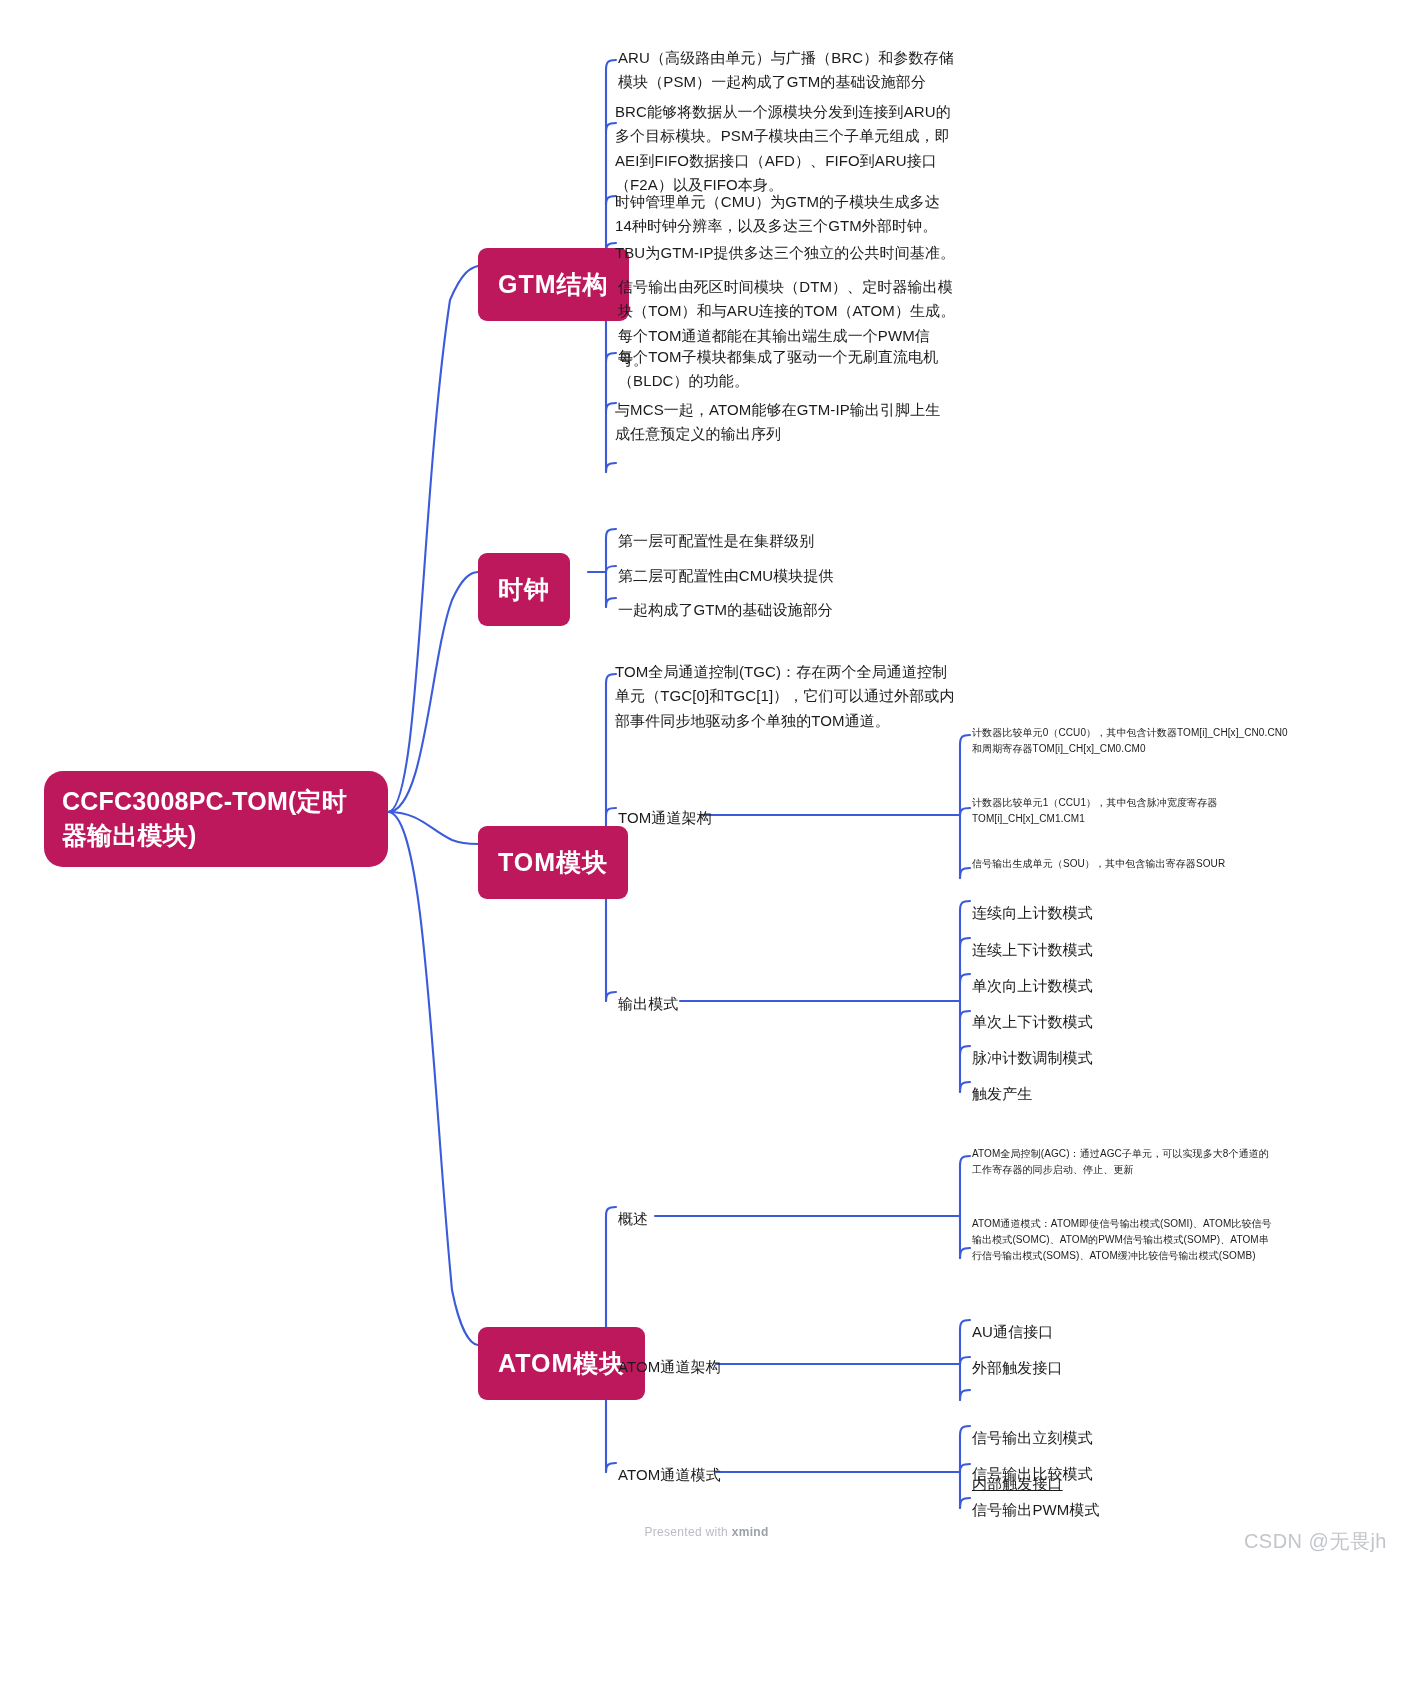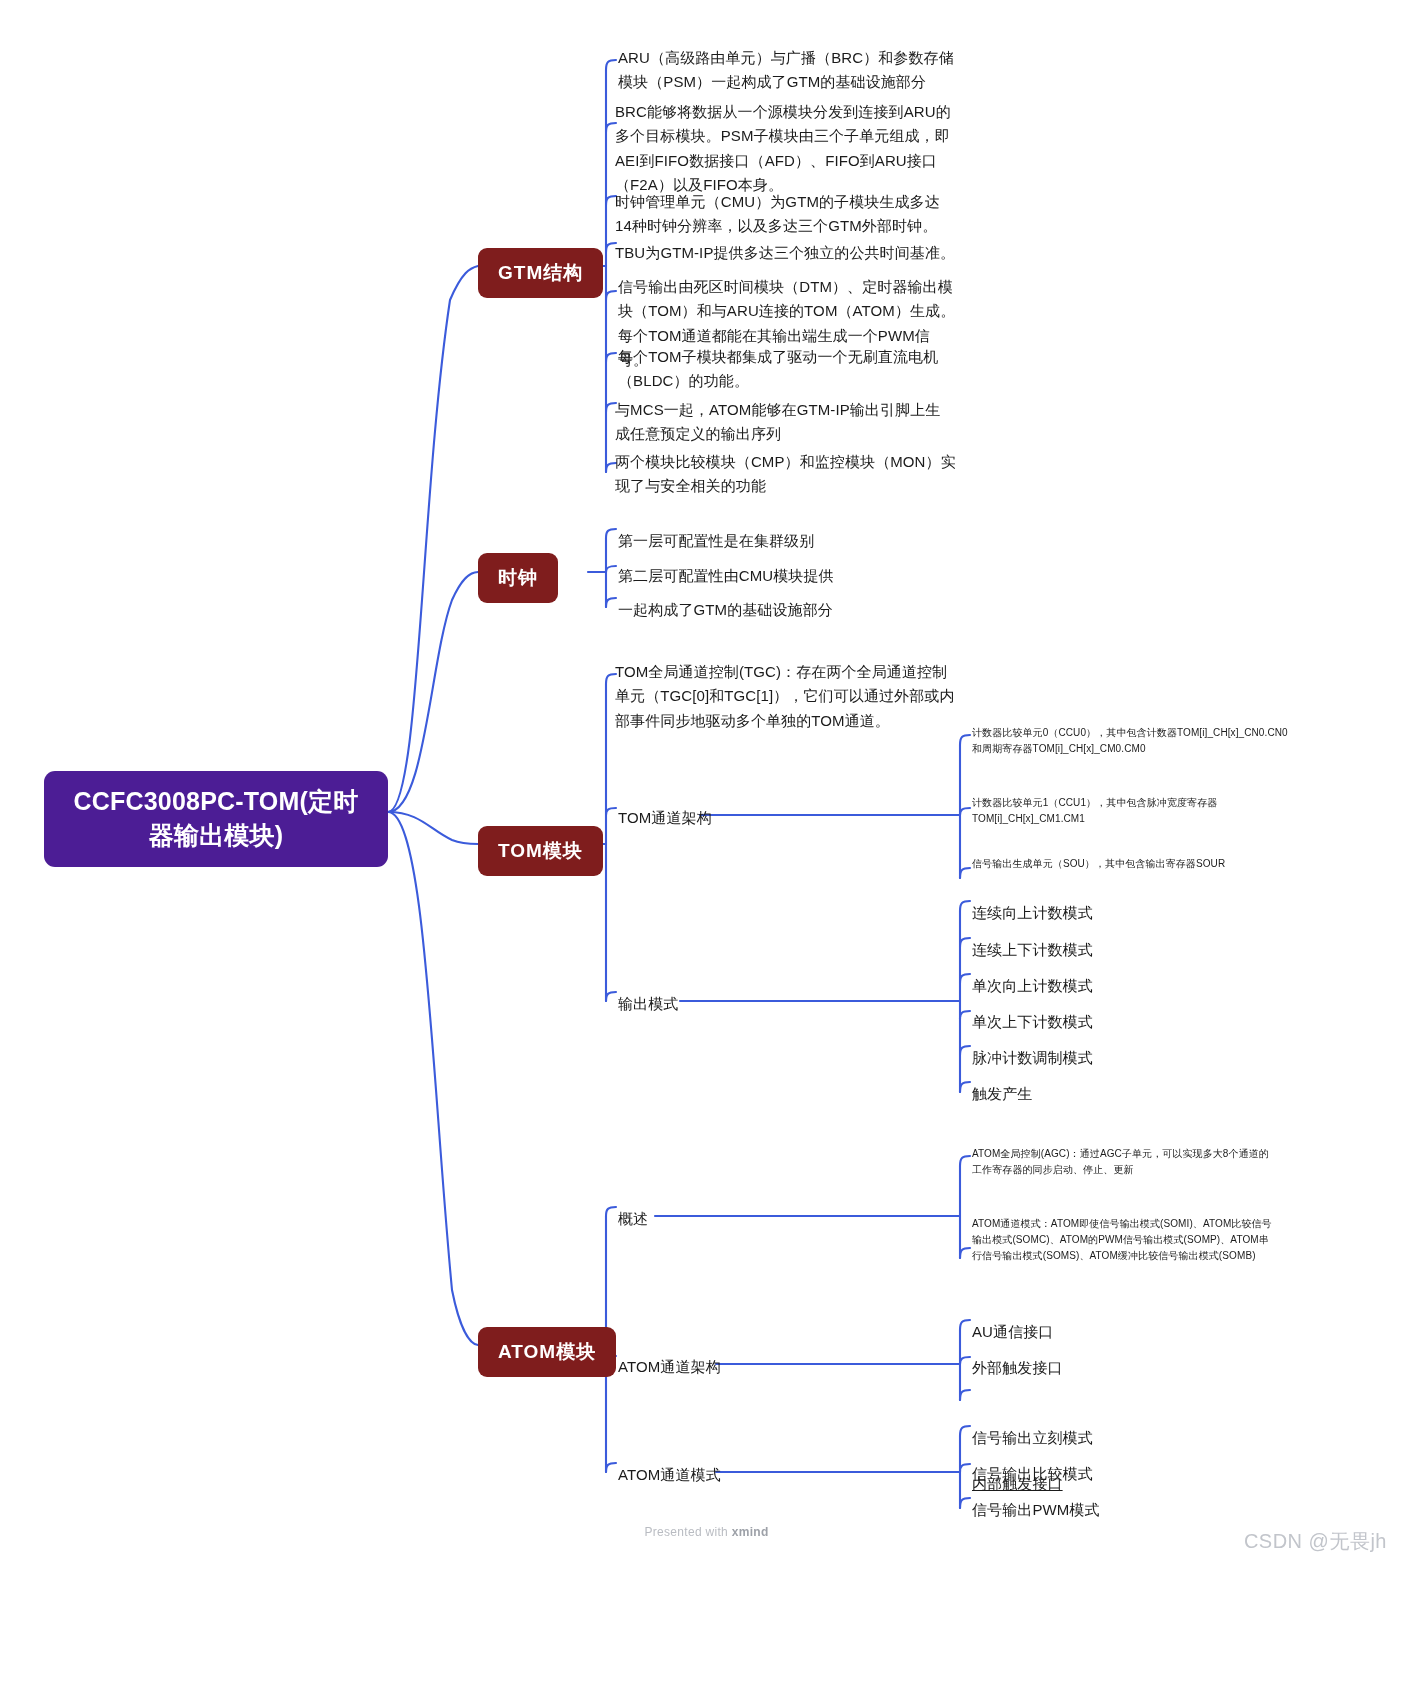--- a/index.html
+++ b/index.html
@@ -22,42 +22,41 @@
     pointer-events: none;
   }
 
   
   .node {
     position: absolute;
     z-index: 3;
   }
 
   .root-node {
-    background: #4c1d95;
+    background: #be185d;
     color: #ffffff;
-    border-radius: 11px;
+    border-radius: 19px;
     font-size: 25px;
     font-weight: bold;
     line-height: 1.35;
-    text-align: center;
     padding: 14px 18px;
     width: 344px;
     left: 44px;
     top: 771px;
     letter-spacing: .2px;
   }
 
   .branch-node {
-    background: #7f1d1d;
+    background: #be185d;
     color: #ffffff;
     border-radius: 9px;
-    font-size: 19px;
+    font-size: 25px;
     font-weight: bold;
     text-align: center;
-    padding: 12px 20px;
+    padding: 20px 20px;
     letter-spacing: 1px;
   }
 
   .leaf {
     color: #1b1b1b;
     font-size: 15px;
     line-height: 1.62;
     letter-spacing: .1px;
   }
   .leaf.small { font-size: 10px; }
@@ -165,21 +164,20 @@
 
   <div class="node branch-node" style="left:478px; top:248px;">GTM结构</div>
 
   <div class="node leaf" style="left:618px; top:46px; width:340px;">ARU（高级路由单元）与广播（BRC）和参数存储模块（PSM）一起构成了GTM的基础设施部分</div>
   <div class="node leaf" style="left:615px; top:100px; width:340px;">BRC能够将数据从一个源模块分发到连接到ARU的多个目标模块。PSM子模块由三个子单元组成，即AEI到FIFO数据接口（AFD）、FIFO到ARU接口（F2A）以及FIFO本身。</div>
   <div class="node leaf" style="left:615px; top:190px; width:340px;">时钟管理单元（CMU）为GTM的子模块生成多达14种时钟分辨率，以及多达三个GTM外部时钟。</div>
   <div class="node leaf" style="left:615px; top:241px; width:345px;">TBU为GTM-IP提供多达三个独立的公共时间基准。</div>
   <div class="node leaf" style="left:618px; top:275px; width:342px;">信号输出由死区时间模块（DTM）、定时器输出模块（TOM）和与ARU连接的TOM（ATOM）生成。每个TOM通道都能在其输出端生成一个PWM信号。</div>
   <div class="node leaf" style="left:618px; top:345px; width:330px;">每个TOM子模块都集成了驱动一个无刷直流电机（BLDC）的功能。</div>
   <div class="node leaf" style="left:615px; top:398px; width:340px;">与MCS一起，ATOM能够在GTM-IP输出引脚上生成任意预定义的输出序列</div>
-  <div class="node leaf" style="left:615px; top:450px; width:342px;">两个模块比较模块（CMP）和监控模块（MON）实现了与安全相关的功能</div>
 
   <div class="node branch-node" style="left:478px; top:553px;">时钟</div>
 
   <div class="node leaf" style="left:618px; top:529px; width:320px;">第一层可配置性是在集群级别</div>
   <div class="node leaf" style="left:618px; top:564px; width:320px;">第二层可配置性由CMU模块提供</div>
   <div class="node leaf" style="left:618px; top:598px; width:320px;">一起构成了GTM的基础设施部分</div>
 
   <div class="node branch-node" style="left:478px; top:826px;">TOM模块</div>
 
   <div class="node leaf" style="left:615px; top:660px; width:342px;">TOM全局通道控制(TGC)：存在两个全局通道控制单元（TGC[0]和TGC[1]），它们可以通过外部或内部事件同步地驱动多个单独的TOM通道。</div>

